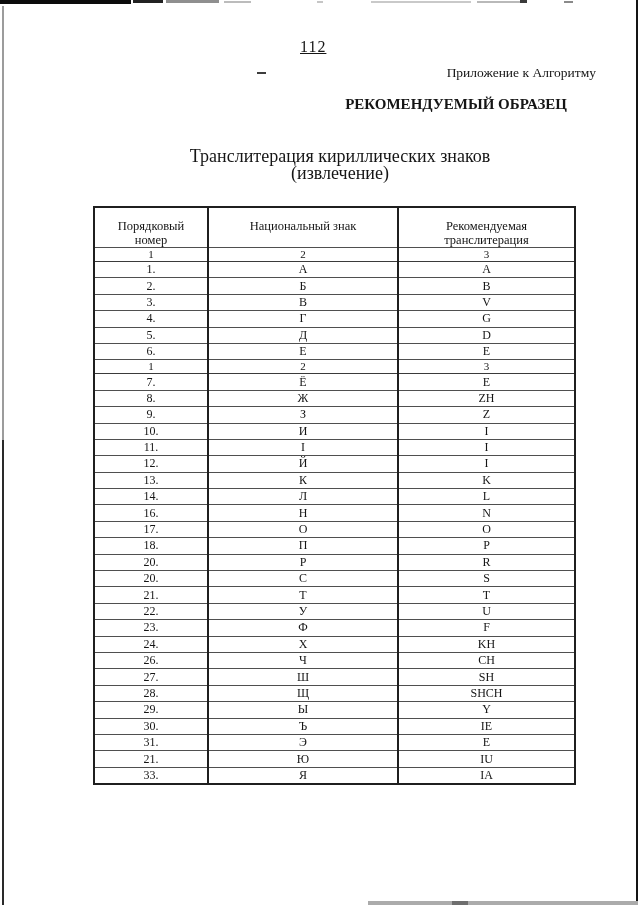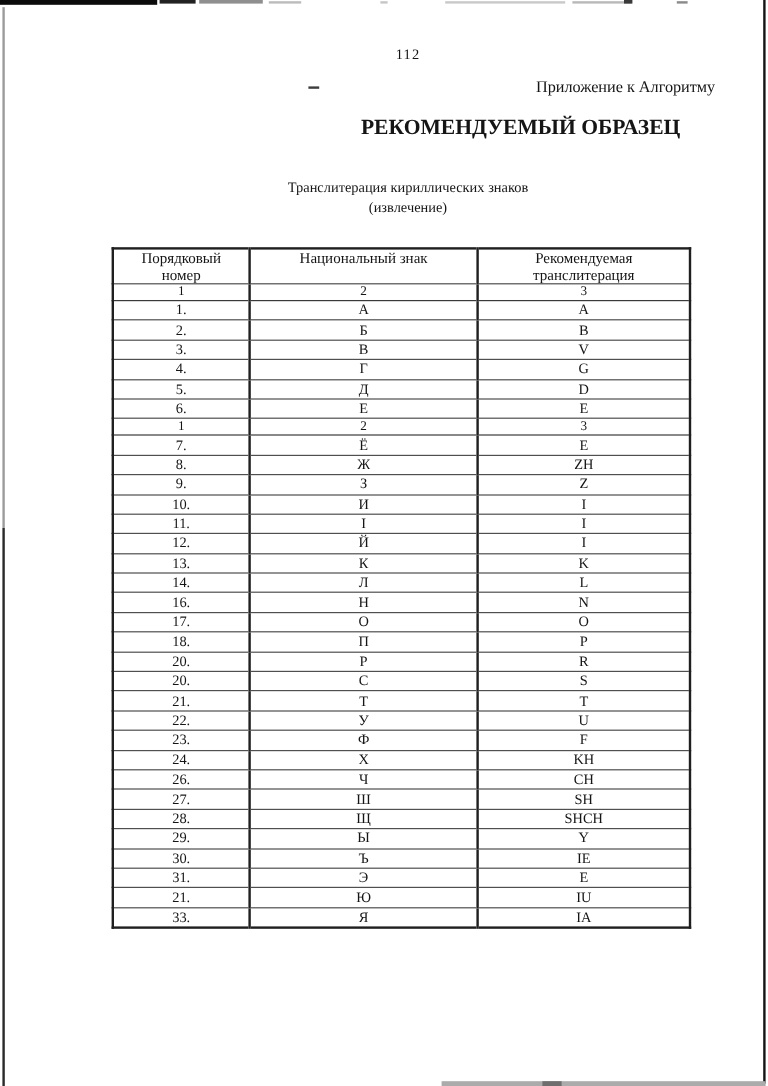--- a/index.html
+++ b/index.html
@@ -22,50 +22,50 @@
   .a-left1  { left:2px;  top:6px;   width:2px;   height:434px; background:#9c9c9c; }
   .a-left2  { left:2px;  top:440px; width:2px;   height:465px; background:#2a2a2a; }
   .a-right  { left:636px; top:0;    width:2px;   height:903px; background:#141414; }
   .a-bot1   { left:368px; top:901px; width:270px; height:4px; background:#ababab; }
   .a-bot2   { left:452px; top:901px; width:16px;  height:4px; background:#6e6e6e; }
   .a-dash   { left:257px; top:72px;  width:9px;   height:2px; background:#3d3d3d; }
 
   
   .page-number {
     position:absolute; left:300px; top:38px; width:80px;
-    text-align:center; font-size:12px; letter-spacing:1px;
+    text-align:left; font-size:16px; letter-spacing:1px;text-decoration:underline;
   }
   .appendix {
     position:absolute; top:65px; right:44px; font-size:13.5px;
   }
   .sample {
-    position:absolute; top:96px; right:73px; font-size:18px; font-weight:bold;
+    position:absolute; top:96px; right:73px; font-size:15px; font-weight:bold;
   }
   .doc-title {
     position:absolute; top:148px; left:140px; width:400px;
-    text-align:center; font-size:12px; line-height:16.5px;
+    text-align:center; font-size:18px; line-height:16.5px;
   }
 
   
   table.tbl {
     position:absolute; left:93px; top:206px; width:481px;
     border-collapse:collapse; table-layout:fixed;
     border:2px solid #1f1f1f;
   }
   table.tbl col.c1 { width:114px; }
   table.tbl col.c2 { width:190px; }
   table.tbl col.c3 { width:177px; }
   table.tbl th, table.tbl td {
     border-top:1px solid #4f4f4f; border-bottom:1px solid #4f4f4f;
     text-align:center; padding:0; font-weight:normal; color:#151515;
     overflow:hidden; white-space:nowrap;
   }
   table.tbl th + th, table.tbl td + td { border-left:2px solid #1f1f1f; }
   table.tbl thead tr { height:29px; }
-  table.tbl thead th { vertical-align:top; font-size:12.5px; line-height:13.5px; padding-top:1px; }
+  table.tbl thead th { vertical-align:top; font-size:12.5px; line-height:13.5px; padding-top:12px; }
   table.tbl tr.idx td { height:13px; font-size:11px; line-height:11px; border-top:1px solid #3a3a3a; border-bottom:1px solid #3a3a3a; }
   table.tbl tr.datarow td { height:15.4px; font-size:12px; vertical-align:middle; }
 </style>
 </head>
 <body>
 
 <div class="page">
 
   <div class="art a-top1"></div>
   <div class="art a-top2"></div>

